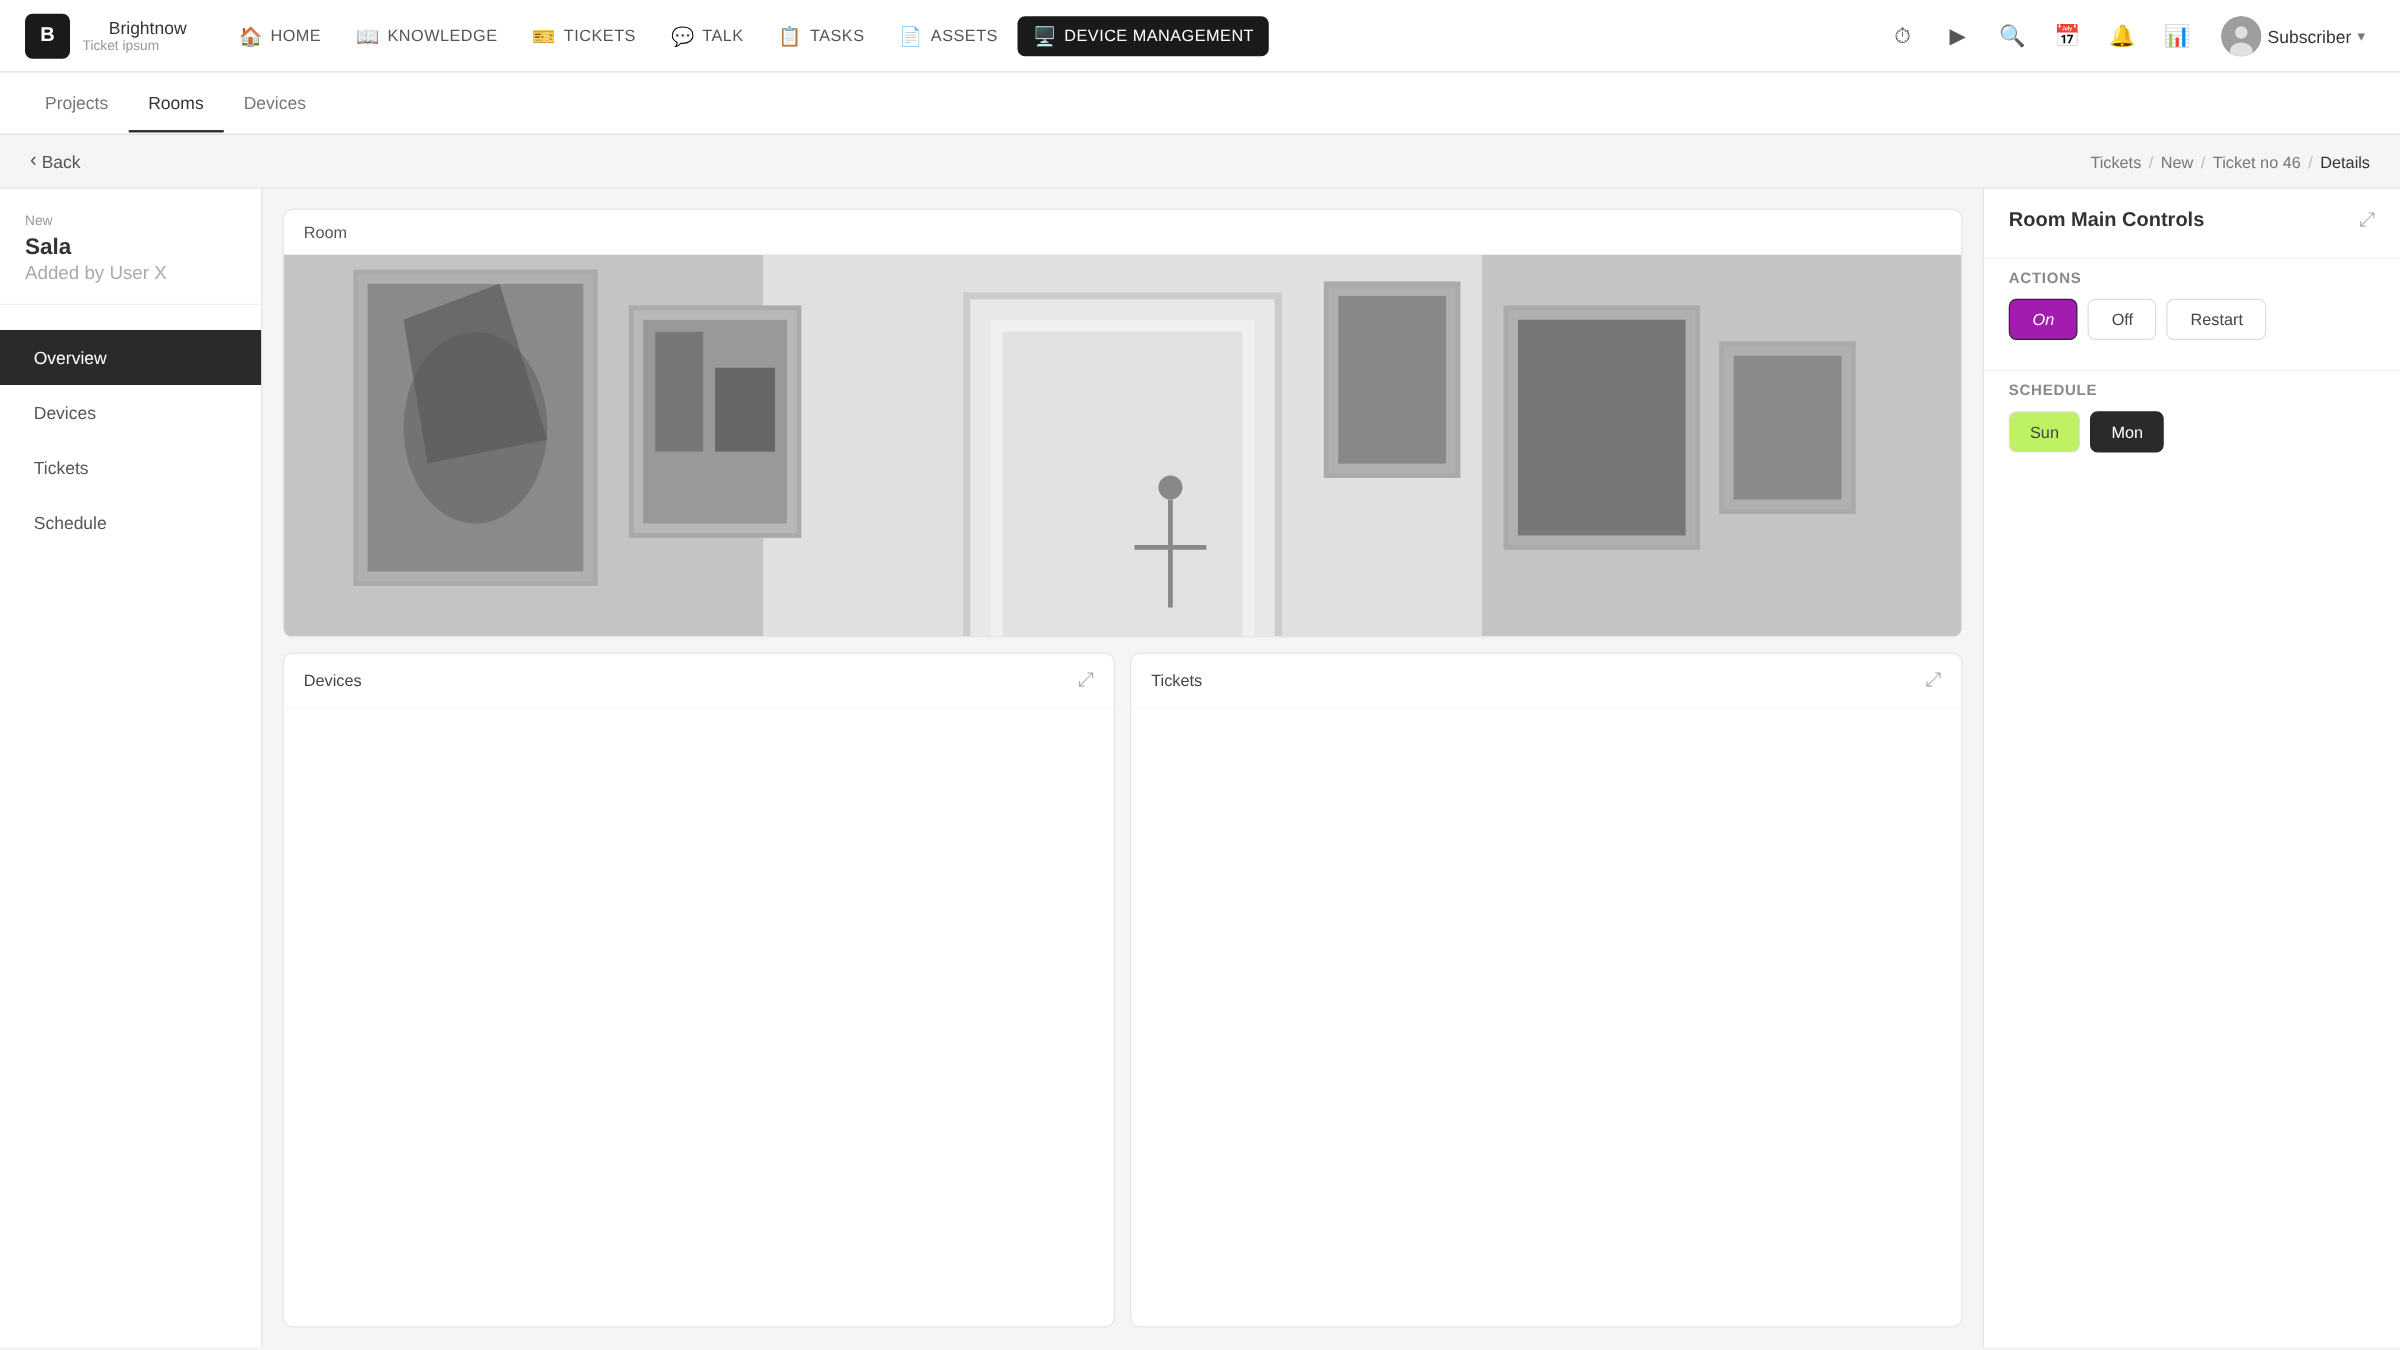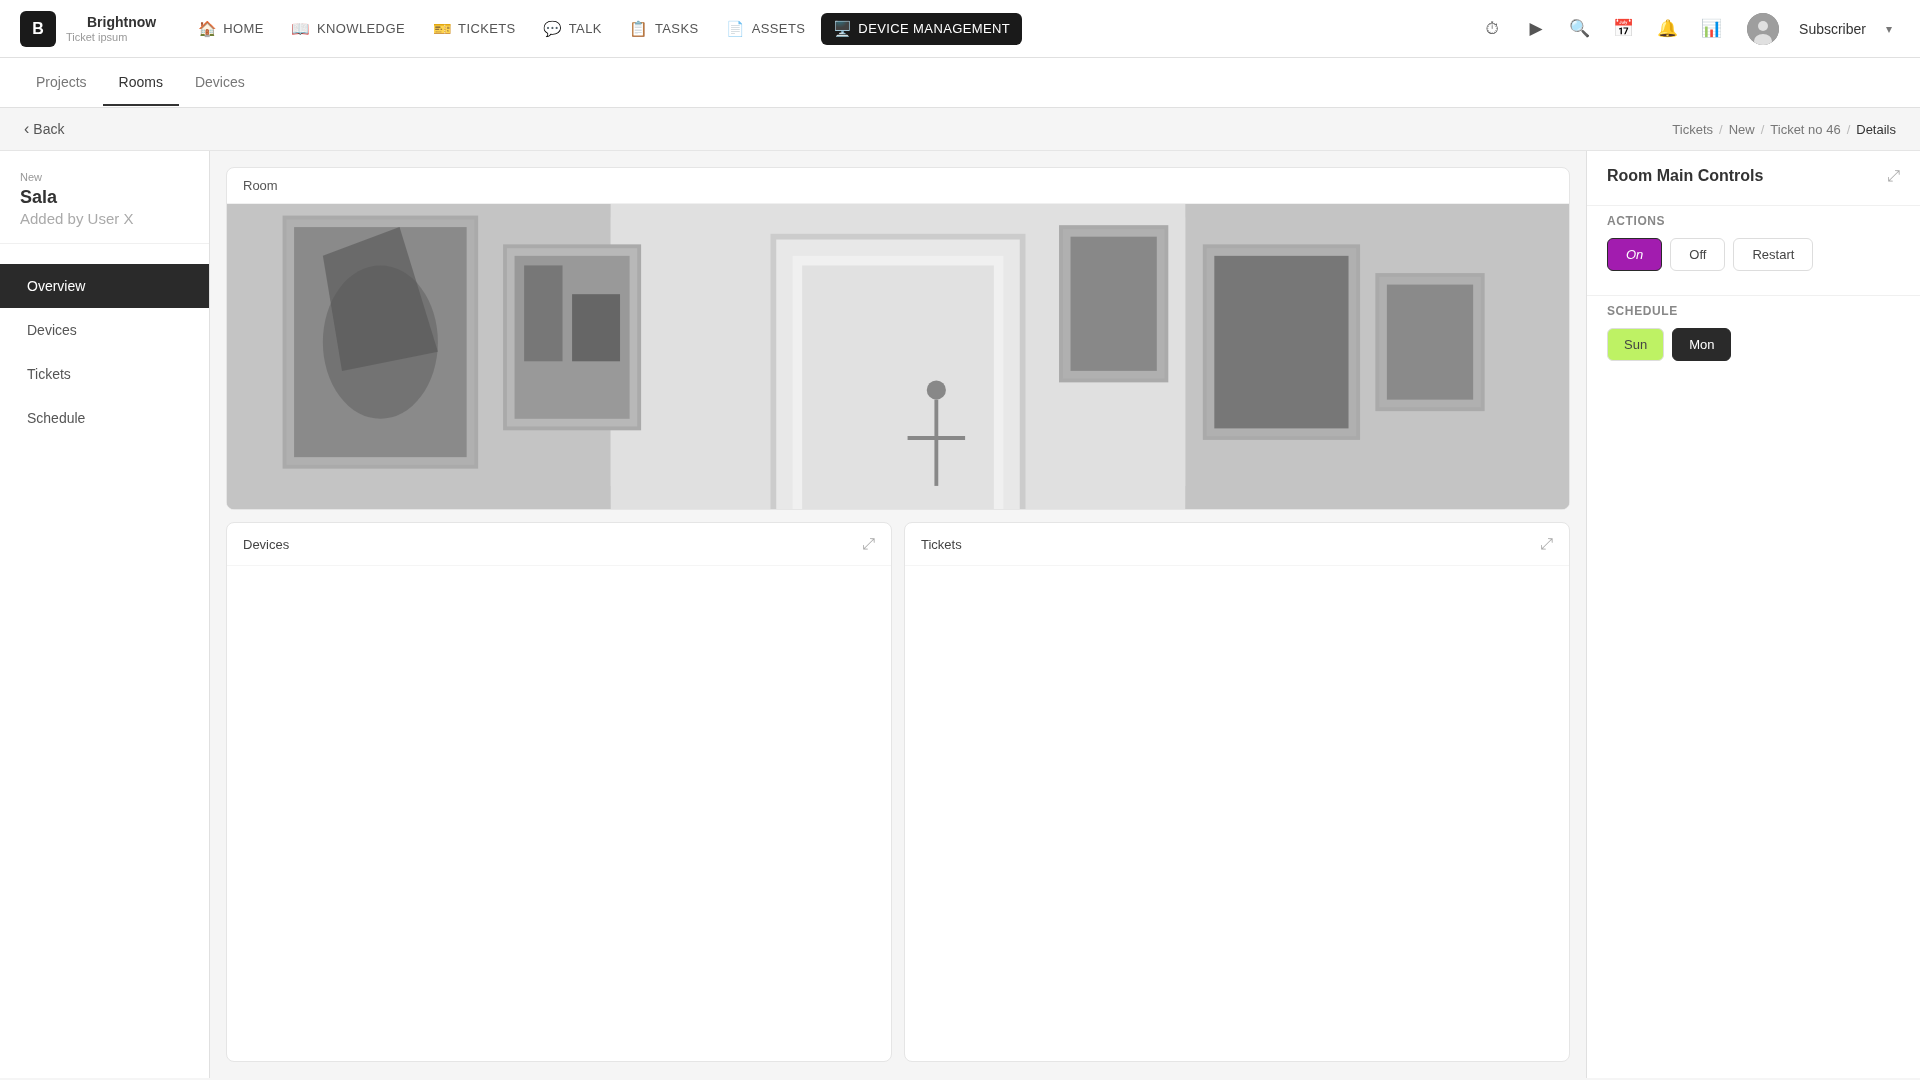--- a/index.html
+++ b/index.html
@@ -11,41 +11,41 @@
       border-bottom: 1px solid #e0e0e0; height: 58px; padding: 0 20px;
       position: relative; z-index: 100;
     }
     .brand { display: flex; align-items: center; gap: 10px; margin-right: 30px; }
     .brand-logo {
       width: 36px; height: 36px; background: #1a1a1a; border-radius: 6px;
       display: flex; align-items: center; justify-content: center;
       font-weight: bold; color: #fff; font-size: 16px;
     }
     .brand-text { display: flex; flex-direction: column; }
-    .brand-name { font-weight: 700; font-size: 14px; line-height: 1.2; padding-left: 21px; }
+    .brand-name { font-weight: 400; font-size: 14px; line-height: 1.2; padding-left: 21px; }
     .brand-sub { font-size: 11px; color: #999; }
 
     .nav-items { display: flex; align-items: center; gap: 4px; flex: 1; }
     .nav-item {
       display: flex; align-items: center; gap: 6px; padding: 7px 12px;
       border-radius: 6px; cursor: pointer; color: #555; font-size: 13px;
       font-weight: 500; text-transform: uppercase; letter-spacing: 0.03em;
     }
     .nav-item.active { background: #1a1a1a; color: #fff; }
     .nav-item .nav-icon { font-size: 15px; }
 
     .nav-right { display: flex; align-items: center; gap: 10px; }
     .nav-icon-btn {
       width: 34px; height: 34px; border-radius: 50%; display: flex;
       align-items: center; justify-content: center; cursor: pointer;
       color: #555; font-size: 17px;
     }
 
     .user-menu {
-      display: flex; align-items: center; gap: 20px; cursor: pointer;
+      display: flex; align-items: center; gap: 5px; cursor: pointer;
       padding: 4px 8px; border-radius: 20px;
     }
     .user-avatar {
       width: 32px; height: 32px; border-radius: 50%; background: #888;
       overflow: hidden; display: flex; align-items: center; justify-content: center;
     }
     .user-avatar svg { width: 32px; height: 32px; }
     .user-name { font-size: 14px; font-weight: 500; }
     .chevron-down { font-size: 12px; color: #777; }
 

